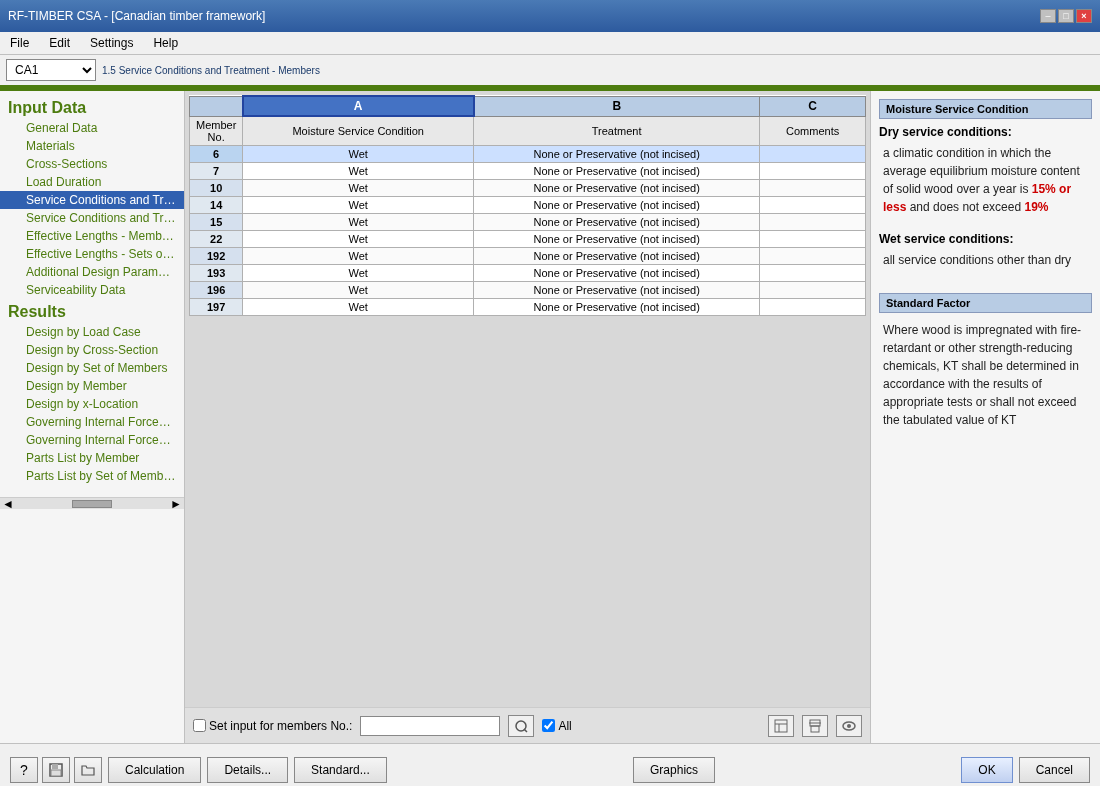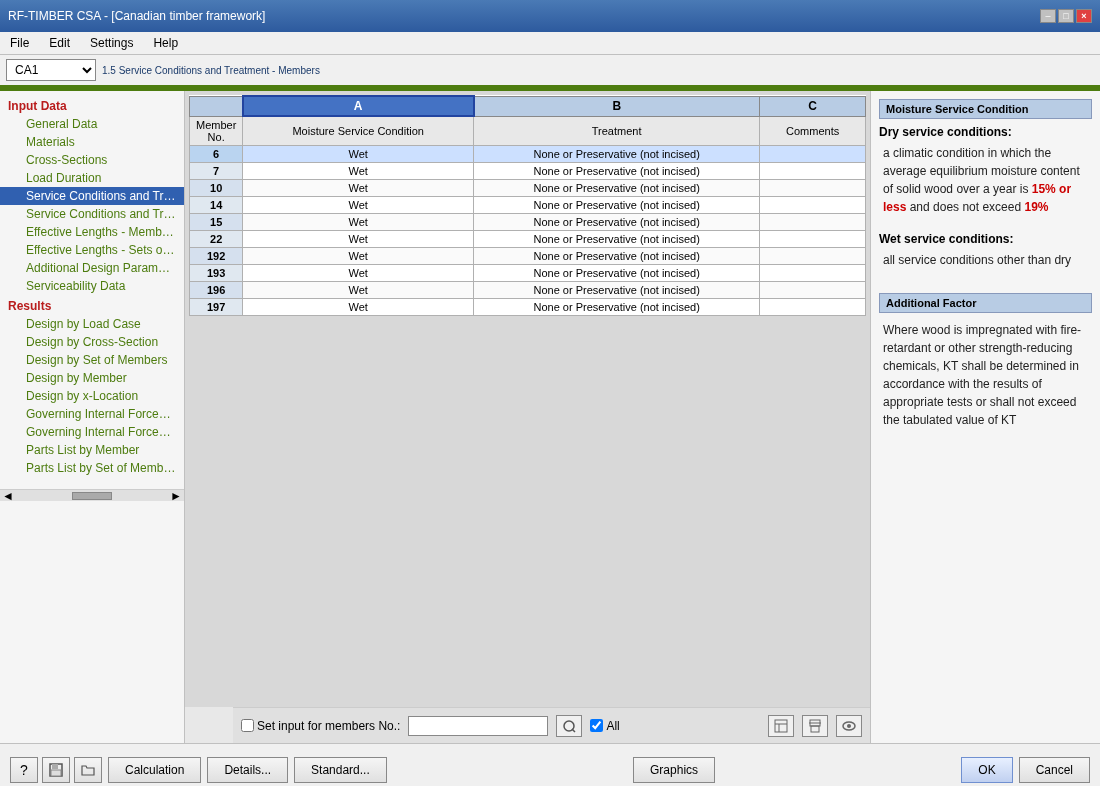--- a/index.html
+++ b/index.html
@@ -73,22 +73,22 @@
       width: 185px;
       min-width: 185px;
       background: #f5f5f5;
       border-right: 1px solid #c0c0c0;
       overflow-y: auto;
       padding: 4px 0;
     }
     .sidebar-group-label {
       font-weight: bold;
       padding: 4px 8px 2px 8px;
-      color: #b91c1c;
-      font-size: 12px;
+      color: #4d7c0f;
+      font-size: 16px;
     }
     .sidebar-item {
       padding: 2px 8px 2px 18px;
       cursor: pointer;
       color: #4d7c0f;
       white-space: nowrap;
       overflow: hidden;
       text-overflow: ellipsis;
     }
     .sidebar-item.selected { background: #3060b0; color: white; }
@@ -156,21 +156,20 @@
     }
 
     .bottom-controls {
       padding: 4px 8px;
       background: #e0e0e0;
       border-top: 1px solid #ccc;
       display: flex;
       align-items: center;
       gap: 8px;
       height: 36px;
-      margin-left: 48px;
     }
     .checkbox-label { display: flex; align-items: center; gap: 3px; white-space: nowrap; }
     .member-input {
       width: 140px;
       height: 20px;
       border: 1px solid #888;
       background: white;
       padding: 1px 3px;
     }
     .tool-btn {
@@ -451,21 +450,21 @@
       <div style="font-weight:bold; margin-bottom:3px;">Dry service conditions:</div>
       <div class="info-text">
         <span>a climatic condition in which the average equilibrium moisture content of solid wood over a year is </span><span class="highlight">15% or less</span><span> and does not exceed </span><span class="highlight">19%</span>
       </div>
 
       <div class="info-divider"></div>
       <div style="font-weight:bold; margin-bottom:3px;">Wet service conditions:</div>
       <div class="info-text">all service conditions other than dry</div>
 
       <div class="info-divider" style="height:16px;"></div>
-      <div class="info-section-title">Additional Factor</div>
+      <div class="info-section-title">Standard Factor</div>
       <div class="info-text">Where wood is impregnated with fire-retardant or other strength-reducing chemicals, KT shall be determined in accordance with the results of appropriate tests or shall not exceed the tabulated value of KT</div>
     </div>
   </div>
 
   <div class="footer">
     <div class="footer-left">
       <div class="icon-btn">?</div>
       <div class="icon-btn">
         <svg width="14" height="14" viewBox="0 0 14 14">
           <rect x="1" y="1" width="12" height="12" fill="none" stroke="#555" stroke-width="1.5"></rect>

